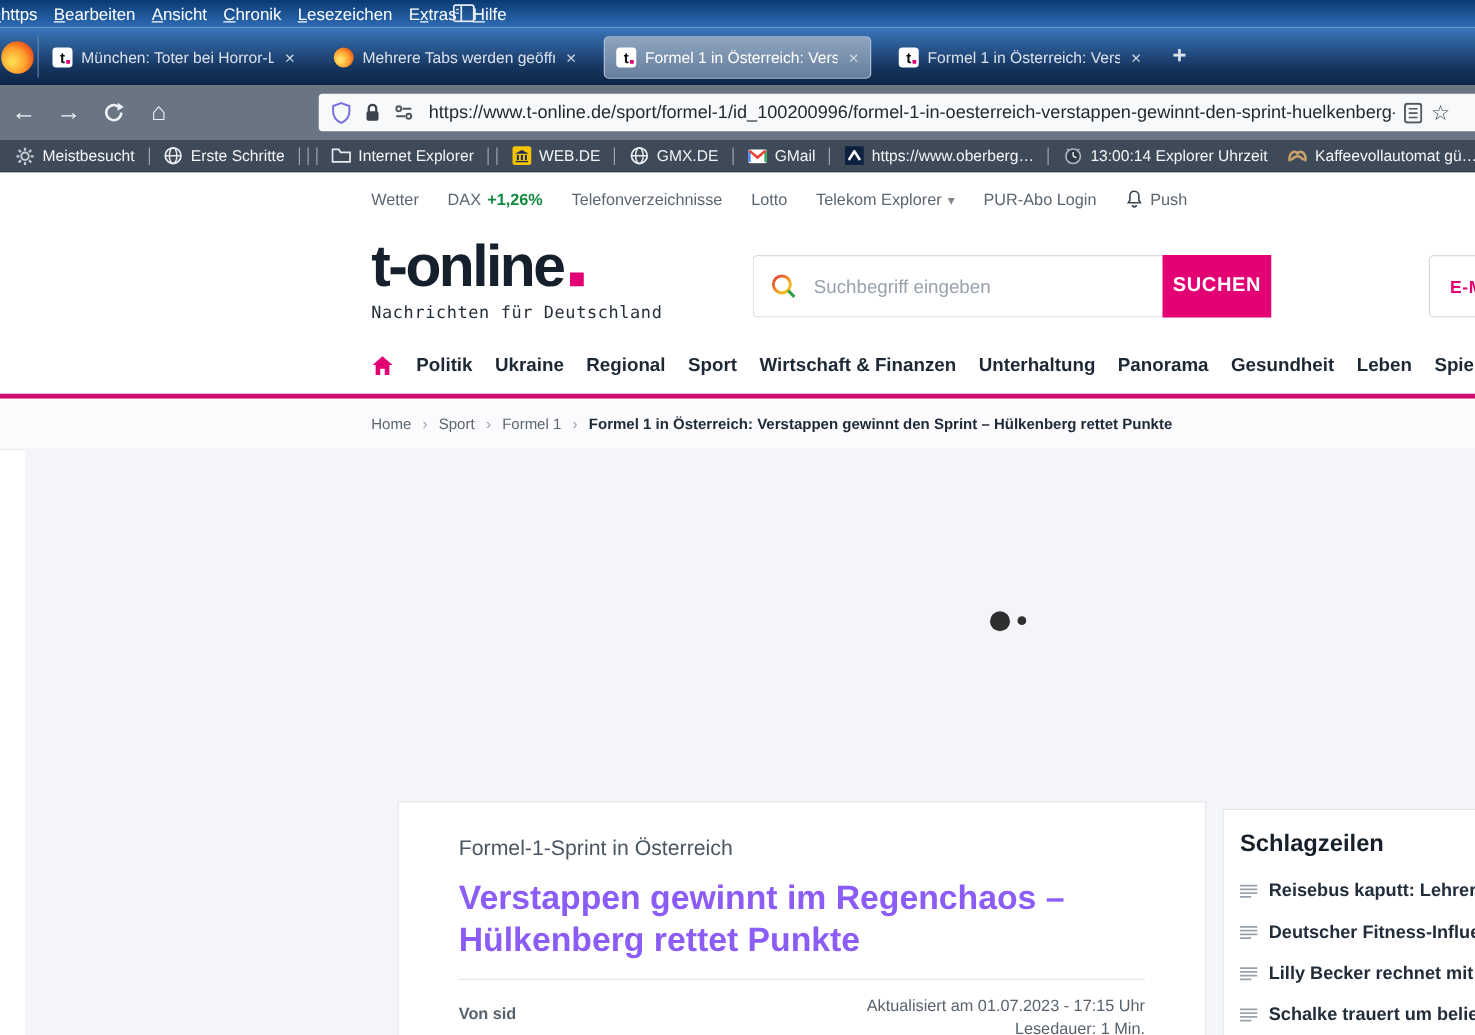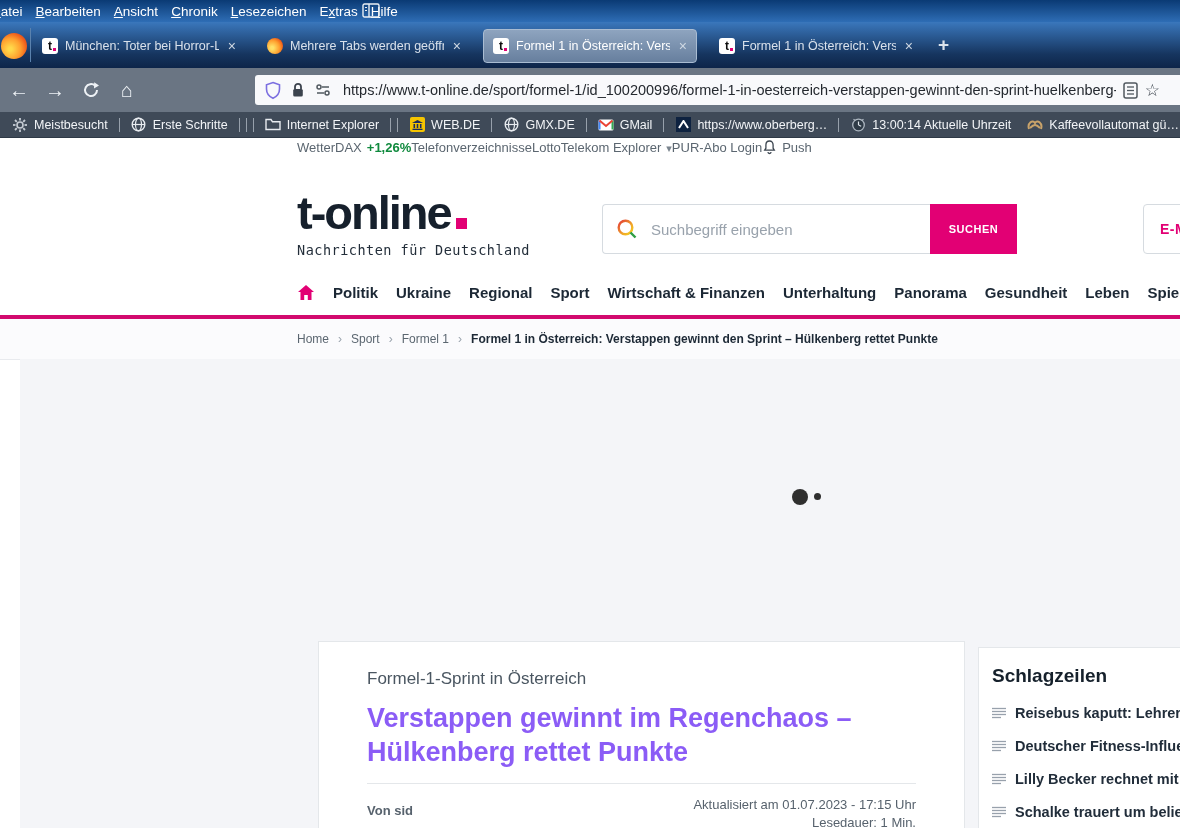--- a/index.html
+++ b/index.html
@@ -50,40 +50,40 @@
     border-bottom:1px solid #2e3946;box-sizing:border-box;}
   .bm{display:flex;align-items:center;gap:6px;padding:0 8px;white-space:nowrap;}
   .bmsep{width:1px;height:14px;background:#97a0ab;margin:0 3px;flex:0 0 auto;}
   .bmicon{display:flex;align-items:center;justify-content:center;width:16px;height:16px;flex:0 0 auto;}
   .webde-ic{width:15px;height:15px;background:#f5c400;border-radius:2px;display:flex;
     align-items:center;justify-content:center;}
   .ob-ic{width:15px;height:15px;background:#0e2240;display:flex;align-items:center;justify-content:center;}
 
   
   .page{position:absolute;top:138px;left:0;right:0;bottom:0;background:#fff;}
-  .utility{position:absolute;left:297px;top:1px;display:flex;align-items:center;
+  .utility{position:absolute;left:297px;top:13px;display:flex;gap:23px;align-items:center;
     font-size:13px;color:#5b6670;}
   .utility .green{color:#108a3e;font-weight:bold;margin-left:5px;}
   .utility .caret{font-size:11px;color:#7a848e;margin-left:5px;}
   .utility .pushwrap{display:flex;align-items:center;gap:5px;}
 
   .logo-wrap{position:absolute;left:297px;top:50px;}
   .logo{font-size:47px;font-weight:bold;color:#16202c;letter-spacing:-2px;line-height:50px;}
   .logodot{display:inline-block;width:11px;height:11px;background:#e20074;margin-left:5px;}
   .tagline{margin-top:4px;font-family:"DejaVu Sans Mono",monospace;font-size:13.5px;
     color:#232e3a;letter-spacing:0.5px;}
 
   .search{position:absolute;left:602px;top:66px;width:368px;height:50px;border:1px solid #d6dbe0;
     border-right:none;border-radius:4px 0 0 4px;background:#fff;display:flex;align-items:center;
     padding:0 13px;box-sizing:border-box;gap:10px;}
   .search input{border:none;outline:none;flex:1;font-size:15px;background:transparent;
     color:#333;font-family:"Liberation Sans",sans-serif;min-width:0;}
   .search input::placeholder{color:#99a2ac;}
   .suchen{position:absolute;left:930px;top:66px;width:87px;height:50px;background:#e20074;
-    color:#fff;font-weight:bold;font-size:11px;letter-spacing:0.5px;border:none;}
+    color:#fff;font-weight:bold;font-size:16px;letter-spacing:0.5px;border:none;}
   .emailbtn{position:absolute;left:1143px;top:66px;width:90px;height:50px;background:#fff;
     border:1px solid #d6dbe0;border-radius:4px;color:#e20074;font-weight:bold;font-size:14px;
     text-align:left;padding-left:16px;letter-spacing:0.5px;}
 
   .mainnav{position:absolute;left:297px;top:146px;display:flex;gap:18px;align-items:center;
     font-size:15px;font-weight:bold;color:#1c2835;white-space:nowrap;}
   .magenta{position:absolute;left:0;right:0;top:177px;height:4px;background:#d20a6e;}
   .breadcrumbbar{position:absolute;left:0;right:0;top:181px;height:40px;background:#fbfbfd;
     border-bottom:1px solid #e8eaee;}
   .breadcrumb{position:absolute;left:297px;top:0;height:40px;display:flex;gap:9px;
@@ -112,21 +112,21 @@
   .sb-item{display:flex;align-items:center;height:26px;margin-bottom:7px;gap:9px;}
   .sb-item .txt{font-size:14.5px;font-weight:bold;color:#212d3a;white-space:nowrap;}
   svg{display:block;}
 </style>
 </head>
 <body>
 
 <div class="stage">
 
   <div class="menubar">
-    <span class="menu-item"><span></span><span class="mkey">D</span><span>atei</span></span>
+    <span class="menu-item"><span></span><span class="mkey">D</span><span>https</span></span>
     <span class="menu-item"><span></span><span class="mkey">B</span><span>earbeiten</span></span>
     <span class="menu-item"><span></span><span class="mkey">A</span><span>nsicht</span></span>
     <span class="menu-item"><span></span><span class="mkey">C</span><span>hronik</span></span>
     <span class="menu-item"><span></span><span class="mkey">L</span><span>esezeichen</span></span>
     <span class="menu-item"><span>E</span><span class="mkey">x</span><span>tras</span></span>
     <span class="menu-item"><span></span><span class="mkey">H</span><span>ilfe</span></span>
     <span class="panes">
         <svg width="18" height="15" viewBox="0 0 18 15">
           <rect x="1" y="1" width="16" height="13" rx="1.5" fill="none" stroke="#e9eef4" stroke-width="1.4"></rect>
           <line x1="7" y1="1" x2="7" y2="14" stroke="#e9eef4" stroke-width="1.4"></line>
@@ -315,21 +315,21 @@
     <span class="bm">
       <span class="bmicon">
           <svg width="15" height="15" viewBox="0 0 15 15">
             <circle cx="7.5" cy="8" r="5.8" fill="#2e3a46" stroke="#aeb8c2" stroke-width="1.3"></circle>
             <line x1="7.5" y1="8" x2="7.5" y2="4.5" stroke="#dfe6ec" stroke-width="1.2"></line>
             <line x1="7.5" y1="8" x2="10.2" y2="9.2" stroke="#dfe6ec" stroke-width="1.2"></line>
             <line x1="2.5" y1="2.2" x2="4.2" y2="3.4" stroke="#aeb8c2" stroke-width="1.2"></line>
             <line x1="12.5" y1="2.2" x2="10.8" y2="3.4" stroke="#aeb8c2" stroke-width="1.2"></line>
           </svg>
         </span>
-      <span>13:00:14 Aktuelle Uhrzeit</span>
+      <span>13:00:14 Explorer Uhrzeit</span>
     </span>
     <span class="bm">
       <span class="bmicon">
           <svg width="16" height="13" viewBox="0 0 16 13">
             <path d="M2,11 C0,5 6,1 8,5 C10,1 16,5 14,11" fill="none" stroke="#c9a36a" stroke-width="2"></path>
             <path d="M3,10 C7,6 9,6 13,10" fill="none" stroke="#c9a36a" stroke-width="2"></path>
           </svg>
         </span>
       <span>Kaffeevollautomat gü…</span>
     </span>

